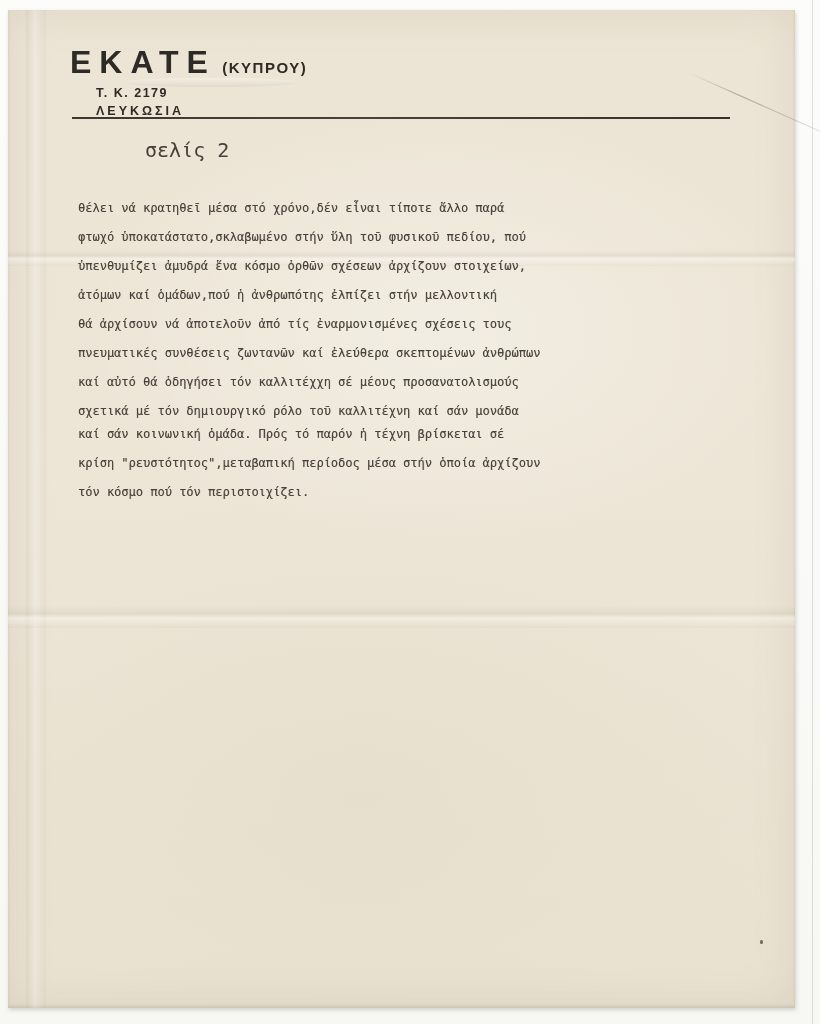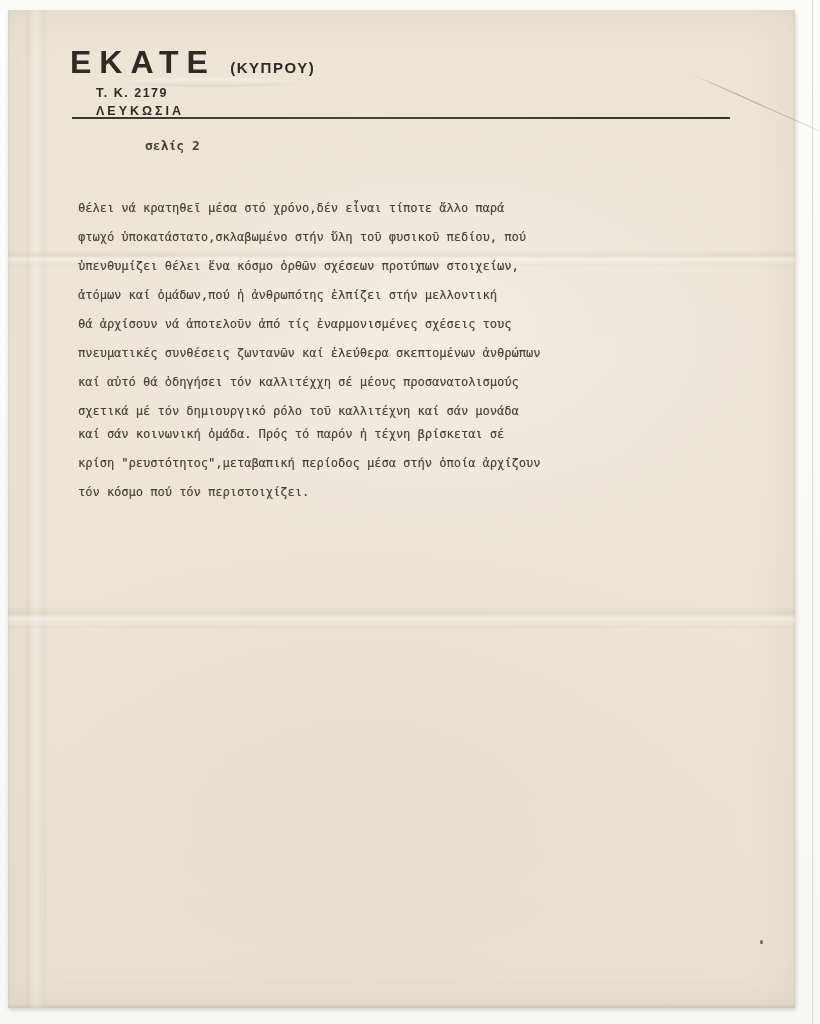--- a/index.html
+++ b/index.html
@@ -94,21 +94,21 @@
   .org-line { white-space: nowrap; }
   .org-name {
     font-size: 32px;
     font-weight: bold;
     letter-spacing: 8px;
   }
   .org-qualifier {
     font-size: 15px;
     font-weight: bold;
     letter-spacing: 1.5px;
-    margin-left: 10px;
+    margin-left: 2px;
   }
   .po-box {
     margin: 5px 0 0 26px;
     font-size: 12.5px;
     font-weight: bold;
     letter-spacing: 1.5px;
   }
   .city {
     margin: 4px 0 0 26px;
     font-size: 12.5px;
@@ -118,23 +118,22 @@
   .rule {
     position: absolute;
     left: 64px; top: 107px;
     width: 658px; height: 2px;
     background: linear-gradient(90deg, #3b3833 0%, #46423b 45%, #353230 100%);
   }
   .page-label {
     position: absolute;
     left: 137px; top: 128px;
     font-family: "DejaVu Sans Mono", monospace;
-    font-size: 13px;
+    font-size: 20px;
     color: #474039;
-    font-weight: bold;
   }
   
   .typed-body {
     position: absolute;
     left: 70px; top: 184px;
     width: 690px;
     font-family: "DejaVu Sans Mono", monospace;
     font-size: 12px;
     line-height: 29px;
     color: #47413a;
@@ -168,21 +167,21 @@
       <div class="city">ΛΕΥΚΩΣΙΑ</div>
     </div>
 
     <div class="rule"></div>
 
     <div class="page-label">σελίς 2</div>
 
     <div class="typed-body">
         <div class="tline">θέλει νά κρατηθεῖ μέσα στό χρόνο,δέν εἶναι τίποτε ἄλλο παρά</div>
         <div class="tline">φτωχό ὑποκατάστατο,σκλαβωμένο στήν ὕλη τοῦ φυσικοῦ πεδίου, πού</div>
-        <div class="tline">ὑπενθυμίζει θέλει ἕνα κόσμο ὀρθῶν σχέσεων προτύπων στοιχείων,</div>
+        <div class="tline">ὑπενθυμίζει ἀμυδρά ἕνα κόσμο ὀρθῶν σχέσεων ἀρχίζουν στοιχείων,</div>
         <div class="tline">ἀτόμων καί ὁμάδων,πού ἡ ἀνθρωπότης  ἐλπίζει στήν μελλοντική</div>
         <div class="tline">θά ἀρχίσουν νά ἀποτελοῦν ἀπό τίς ἐναρμονισμένες σχέσεις τους</div>
         <div class="tline">πνευματικές συνθέσεις ζωντανῶν καί ἐλεύθερα σκεπτομένων ἀνθρώπων</div>
         <div class="tline">καί αὐτό θά ὁδηγήσει τόν καλλιτέχχη σέ μέους προσανατολισμούς</div>
         <div class="tline">σχετικά μέ τόν δημιουργικό ρόλο τοῦ καλλιτέχνη καί σάν μονάδα</div>
         <div class="tline">καί σάν κοινωνική ὁμάδα.  Πρός τό παρόν ἡ τέχνη βρίσκεται σέ</div>
         <div class="tline">κρίση "ρευστότητος",μεταβαπική περίοδος μέσα στήν ὁποία ἀρχίζουν</div>
         <div class="tline">τόν κόσμο πού τόν περιστοιχίζει.</div>
       </div>
 

